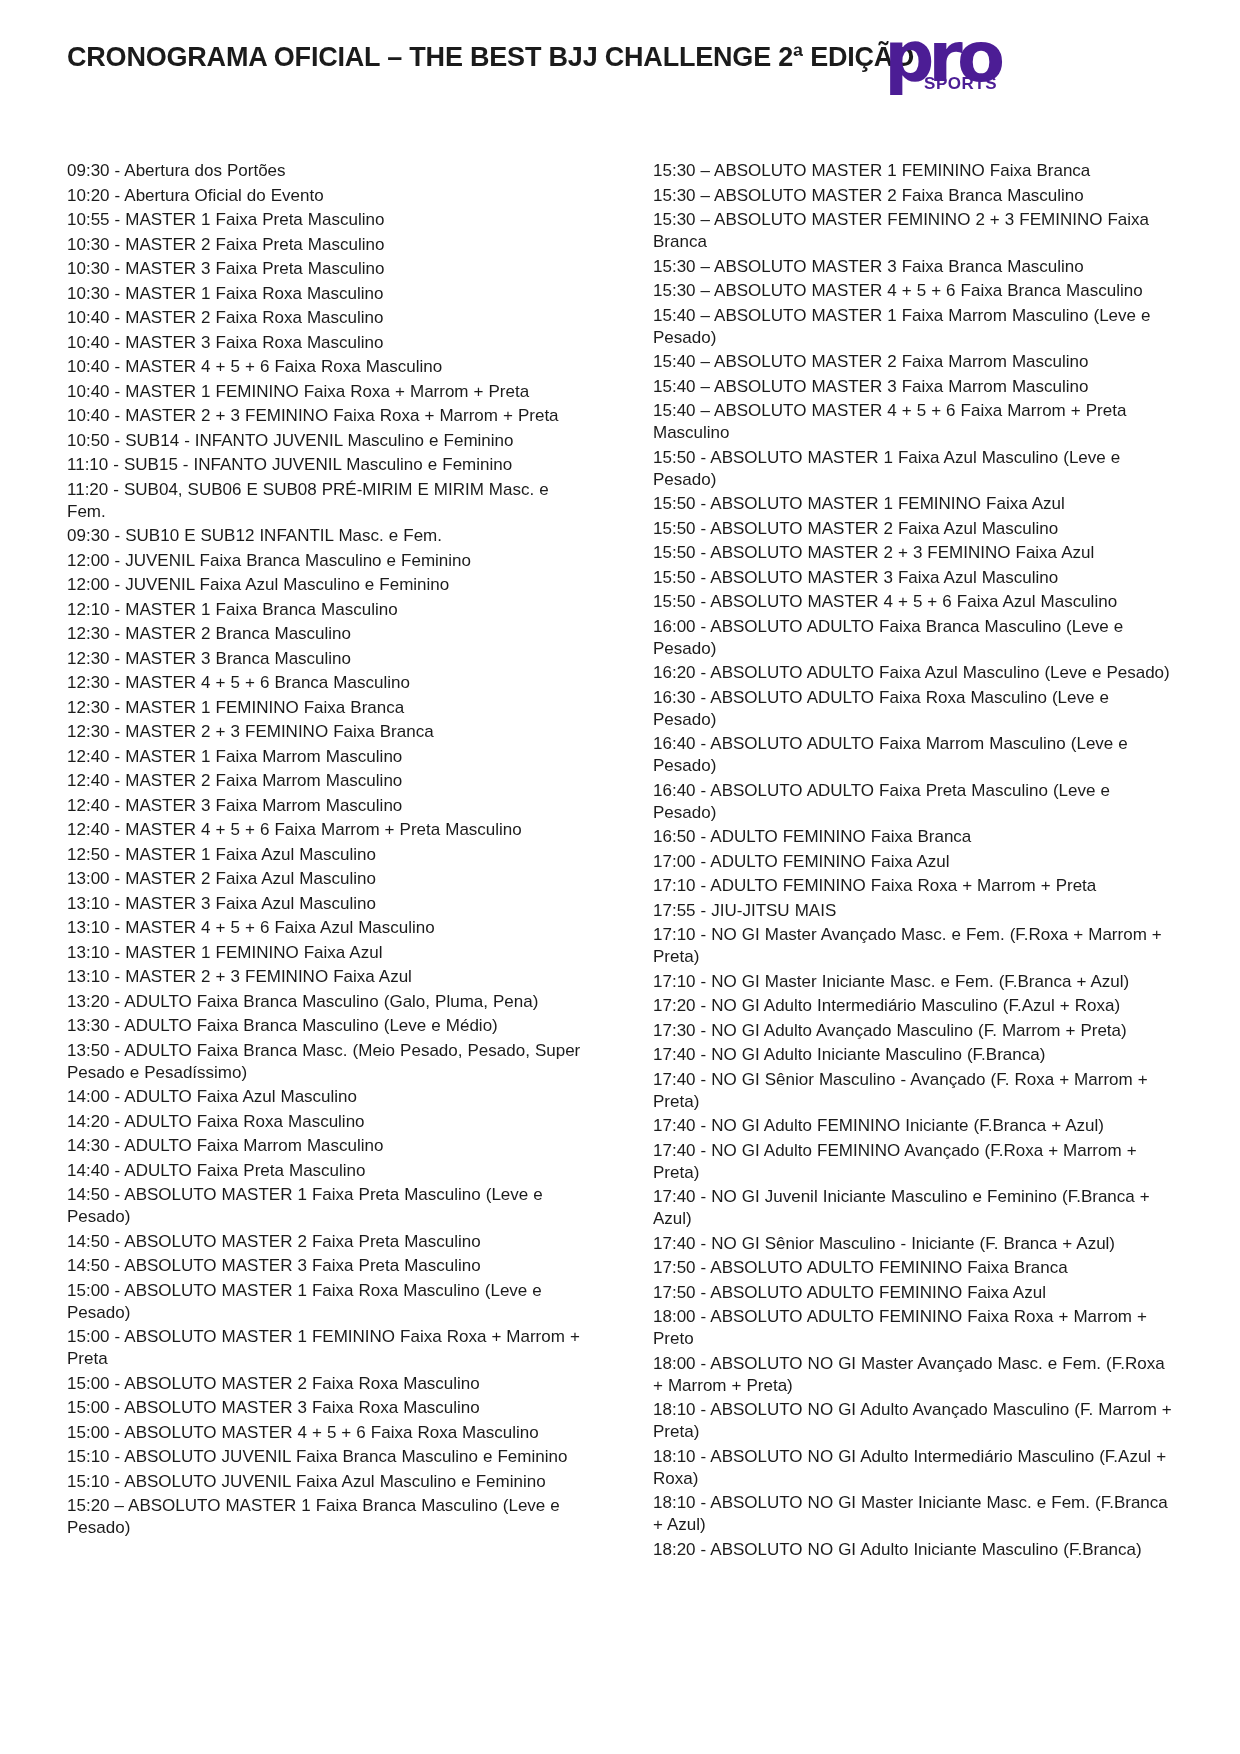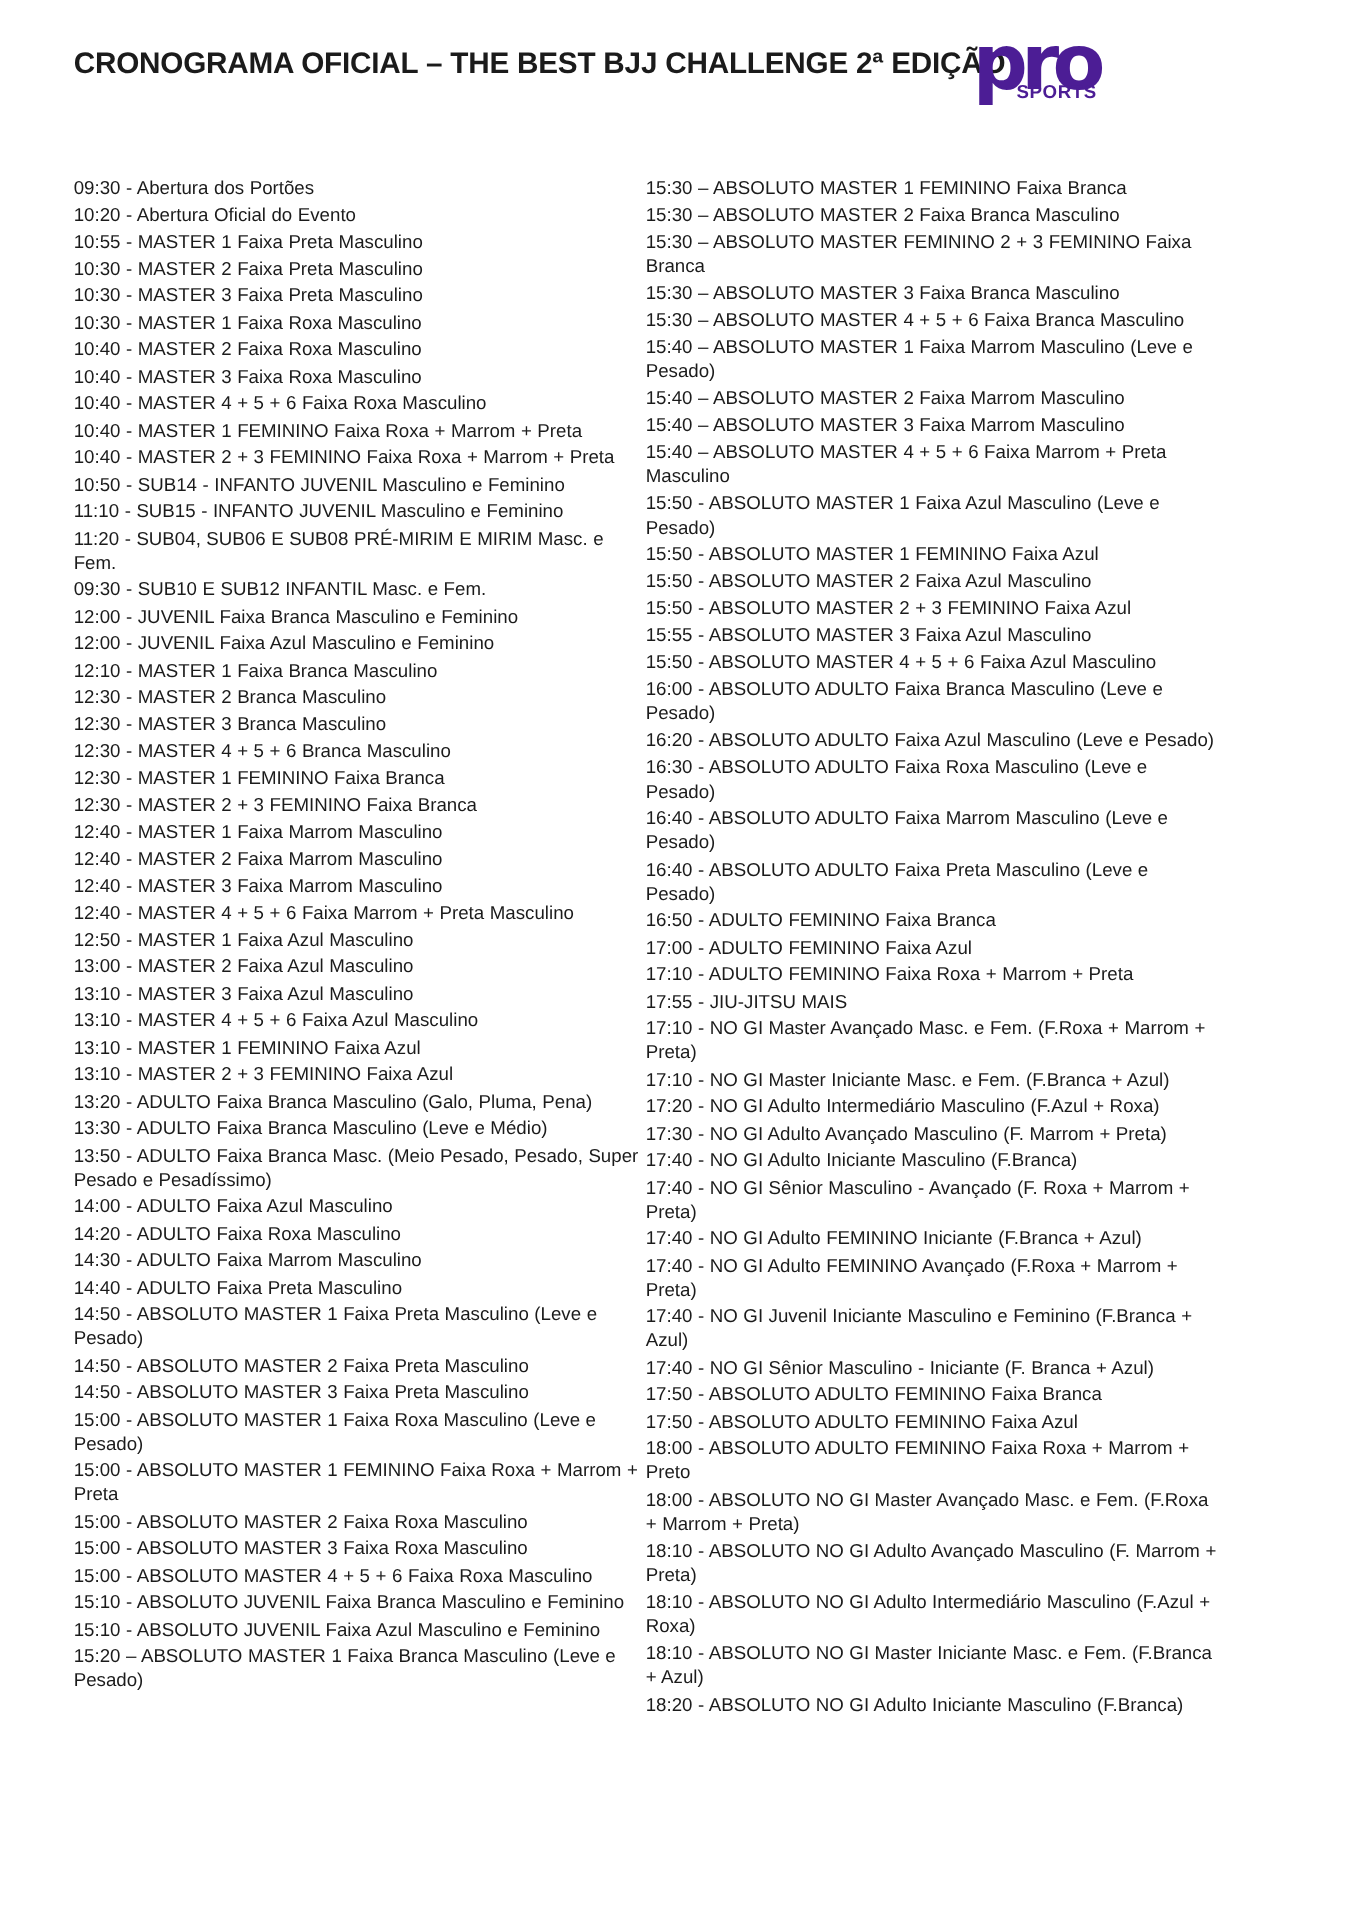--- a/index.html
+++ b/index.html
@@ -51,20 +51,21 @@
     display: block;
     font-family: Liberation Sans, sans-serif;
     font-size: 17px;
     font-weight: bold;
     letter-spacing: 0.5px;
     margin-top: -16px;
     padding-right: 2px;
   }
   .schedule {
     display: flex;
+    gap: 66px;
     margin-top: 44px;
   }
   .column {
     width: 520px;
     flex: 0 0 520px;
   }
   .item {
     font-size: 17px;
     line-height: 22px;
     margin: 0 0 2.5px 0;
@@ -146,21 +147,21 @@
         <p class="item">15:30 – ABSOLUTO MASTER 3 Faixa Branca Masculino</p>
         <p class="item">15:30 – ABSOLUTO MASTER 4 + 5 + 6 Faixa Branca Masculino</p>
         <p class="item">15:40 – ABSOLUTO MASTER 1 Faixa Marrom Masculino (Leve e Pesado)</p>
         <p class="item">15:40 – ABSOLUTO MASTER 2 Faixa Marrom Masculino</p>
         <p class="item">15:40 – ABSOLUTO MASTER 3 Faixa Marrom Masculino</p>
         <p class="item">15:40 – ABSOLUTO MASTER 4 + 5 + 6 Faixa Marrom + Preta Masculino</p>
         <p class="item">15:50 - ABSOLUTO MASTER 1 Faixa Azul Masculino (Leve e Pesado)</p>
         <p class="item">15:50 - ABSOLUTO MASTER 1 FEMININO Faixa Azul</p>
         <p class="item">15:50 - ABSOLUTO MASTER 2 Faixa Azul Masculino</p>
         <p class="item">15:50 - ABSOLUTO MASTER 2 + 3 FEMININO Faixa Azul</p>
-        <p class="item">15:55 - ABSOLUTO MASTER 3 Faixa Azul Masculino</p>
+        <p class="item">15:50 - ABSOLUTO MASTER 3 Faixa Azul Masculino</p>
         <p class="item">15:50 - ABSOLUTO MASTER 4 + 5 + 6 Faixa Azul Masculino</p>
         <p class="item">16:00 - ABSOLUTO ADULTO Faixa Branca Masculino (Leve e Pesado)</p>
         <p class="item">16:20 - ABSOLUTO ADULTO Faixa Azul Masculino (Leve e Pesado)</p>
         <p class="item">16:30 - ABSOLUTO ADULTO Faixa Roxa Masculino (Leve e Pesado)</p>
         <p class="item">16:40 - ABSOLUTO ADULTO Faixa Marrom Masculino (Leve e Pesado)</p>
         <p class="item">16:40 - ABSOLUTO ADULTO Faixa Preta Masculino (Leve e Pesado)</p>
         <p class="item">16:50 - ADULTO FEMININO Faixa Branca</p>
         <p class="item">17:00 - ADULTO FEMININO Faixa Azul</p>
         <p class="item">17:10 - ADULTO FEMININO Faixa Roxa + Marrom + Preta</p>
         <p class="item">17:55 - JIU-JITSU MAIS</p>

